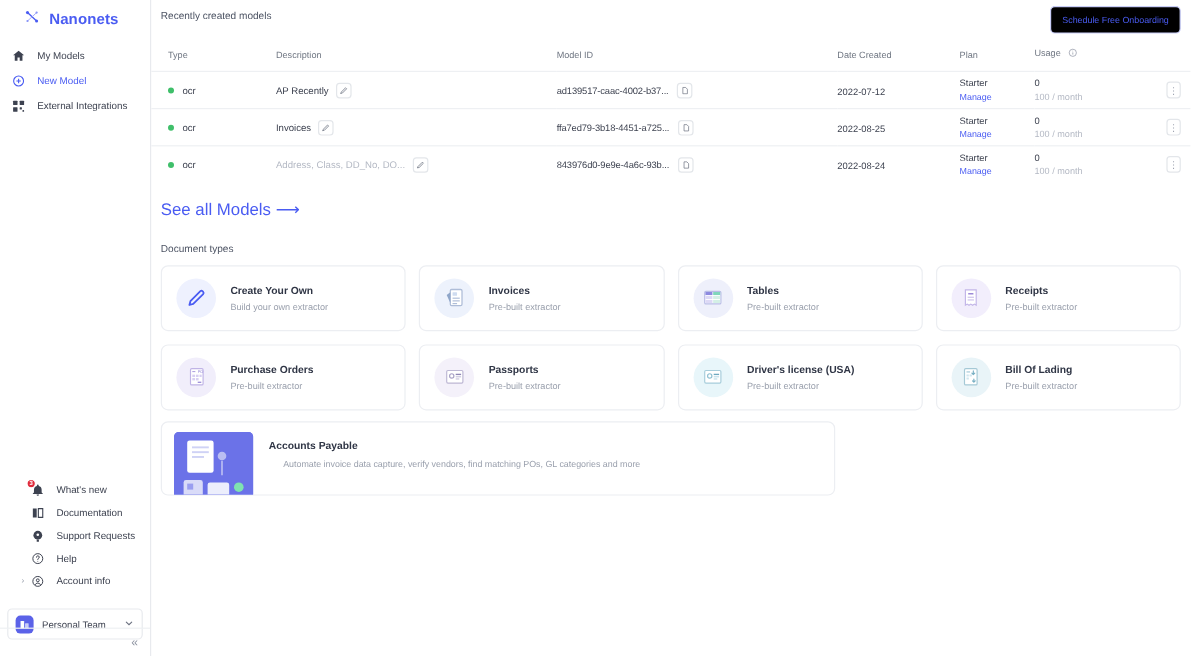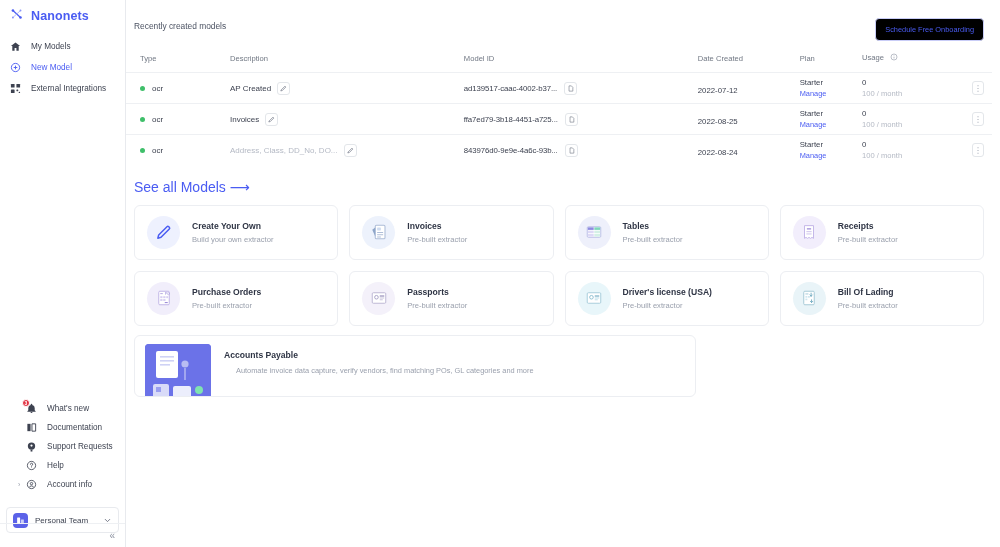--- a/index.html
+++ b/index.html
@@ -13,21 +13,21 @@
   .app { display: flex; width: 1000px; height: 547px; }
 
   
   .sidebar {
     width: 126px; height: 547px;
     background: #ffffff;
     border-right: 1px solid #e8eaee;
     display: flex; flex-direction: column;
     position: relative; flex: 0 0 126px;
   }
-  .brand { display: flex; align-items: center; gap: 7px; padding: 6px 0 0 10px; height: 26px; }
+  .brand { display: flex; align-items: center; gap: 7px; padding: 6px 0 0 20px; height: 26px; }
   .brand-name { color: #4a5cf2; font-size: 12.5px; font-weight: 700; letter-spacing: .1px; }
   .nav-top { margin-top: 10px; display: flex; flex-direction: column; }
   .nav-item {
     display: flex; align-items: center; gap: 9px;
     height: 21px; padding-left: 9px; cursor: pointer;
     font-size: 8.2px; color: #3d4250; white-space: nowrap;
   }
   .nav-item .ico { width: 13px; height: 13px; display: flex; align-items: center; justify-content: center; flex: 0 0 13px; }
   .nav-item.active { color: #4a5cf2; }
   .nav-bottom { position: absolute; left: 16px; right: 0; bottom: 53px; display: flex; flex-direction: column; }
@@ -56,21 +56,21 @@
   .team-name { font-size: 8px; color: #3d4250; flex: 1; }
   .collapse-row {
     position: absolute; bottom: 0; left: 0; right: 0; height: 24px;
     border-top: 1px solid #eef0f3;
     display: flex; align-items: center; justify-content: flex-end; padding-right: 10px;
     cursor: pointer;
   }
   .collapse-row span { color: #8d93a1; font-size: 10px; }
 
   
-  .main { flex: 1; height: 547px; overflow: hidden; position: relative; padding: 13px 8px 0 0; }
+  .main { flex: 1; height: 547px; overflow: hidden; position: relative; padding: 0 8px 0 0; }
   .section-title { font-size: 8.4px; color: #4c5363; padding: 8px 0 0 8px; }
 
   .top-bar { display: flex; align-items: flex-start; justify-content: space-between; padding-right: 8px; }
   .onboard-btn {
     margin-top: 5px; border: 1px solid #c9cdf7; border-radius: 4px;
     color: #4a5cf2; font-size: 7.4px; padding: 6px 9px; background: #000000;
     cursor: pointer; white-space: nowrap; font-family: Liberation Sans, sans-serif;
   }
 
   
@@ -297,21 +297,21 @@
 
         <tr>
           <td class="col-type">
             <div class="type-cell">
               <span class="dot"></span>
               <span>ocr</span>
             </div>
           </td>
           <td class="col-desc">
             <div class="desc-cell">
-              <span class="desc-text">AP Created</span>
+              <span class="desc-text">AP Recently</span>
               <span class="mini-btn">
                 <svg width="7" height="7" viewBox="0 0 24 24" fill="none" stroke="#6b7180" stroke-width="2.2" stroke-linecap="round">
                     <path d="M4 20l4-1L20 7l-3-3L5 16z"></path>
                   </svg>
               </span>
             </div>
           </td>
           <td class="col-id">
             <div class="id-cell">
               <span class="id-text">ad139517-caac-4002-b37...</span>
@@ -422,20 +422,21 @@
           <td class="col-menu">
             <div class="kebab">⋮</div>
           </td>
         </tr>
 
       </tbody>
     </table>
 
     <div class="see-all">See all Models ⟶</div>
 
+    <div class="section-title" style="padding-top:18px">Document types</div>
 
     <div class="doc-grid">
 
       <div class="doc-card">
         <div class="doc-ico" style="background:#eef1fe">
           <svg width="17" height="17" viewBox="0 0 24 24" fill="none" stroke="#4a5cf2" stroke-width="2.1" stroke-linecap="round" stroke-linejoin="round">
             <path d="M4 20l4.5-1.2L20.2 7.1a1.8 1.8 0 0 0 0-2.5l-.8-.8a1.8 1.8 0 0 0-2.5 0L5.2 15.5z"></path>
           </svg>
         </div>
         <div>

